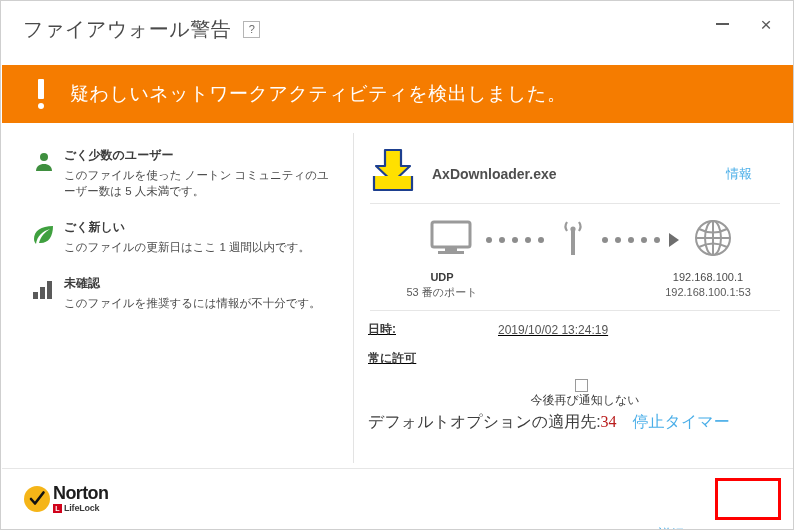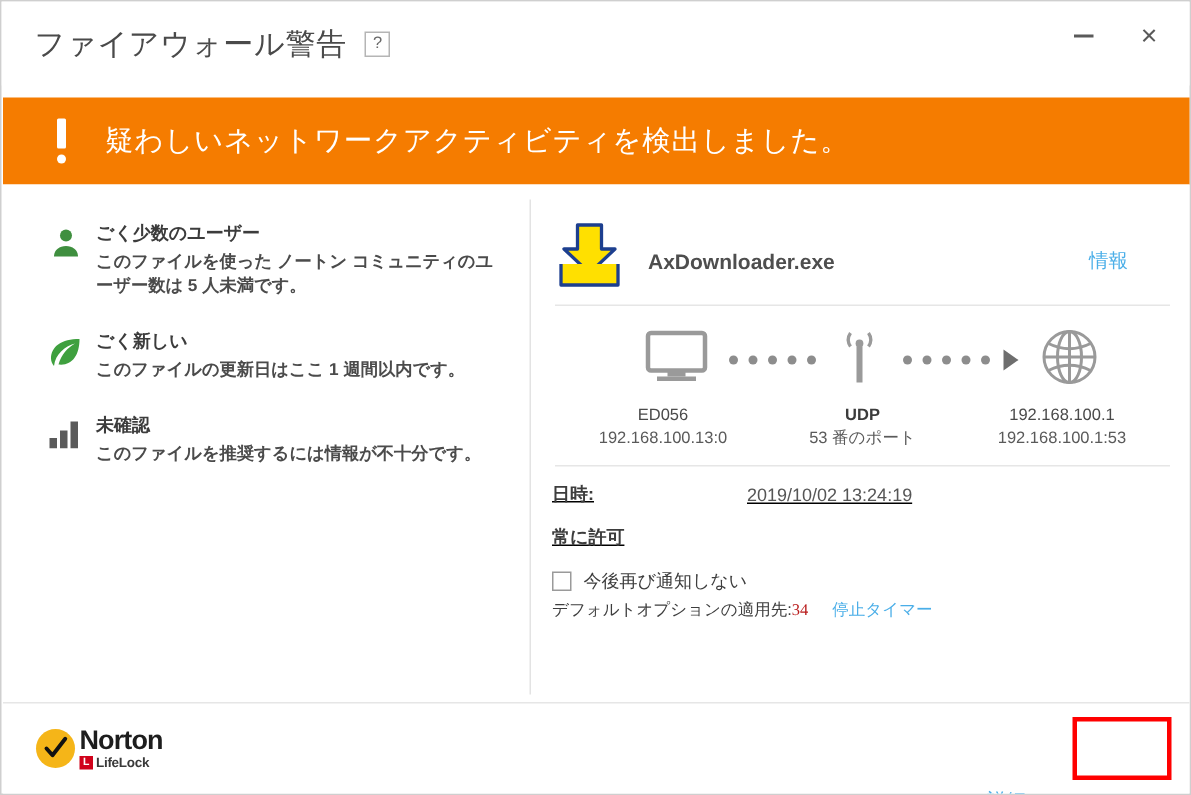--- a/index.html
+++ b/index.html
@@ -100,21 +100,21 @@
     width: 40px; flex: 0 0 40px;
     display: flex; align-items: flex-start; justify-content: center;
     padding-top: 4px;
   }
   .rep-txt { flex: 1; }
   .rep-title {
     font-size: 12px; font-weight: bold; color: #3c3c3c;
     margin-bottom: 3px;
   }
   .rep-desc {
-    font-size: 11.5px; color: #4b4b4b; line-height: 16px; font-weight: bold;
+    font-size: 11.5px; color: #4b4b4b; line-height: 16px;
   }
 
   
   .right-panel {
     position: absolute; left: 352px; top: 0;
     width: 440px; height: 345px;
   }
   .file-row {
     display: flex; align-items: center;
     padding: 22px 0 0 14px;
@@ -183,31 +183,31 @@
     cursor: pointer;
   }
   .select-caret {
     position: absolute; right: 9px; top: 50%;
     transform: translateY(-50%);
     width: 0; height: 0;
     border-left: 5px solid transparent;
     border-right: 5px solid transparent;
     border-top: 5px solid #6a6a6a;
   }
-  .check-row { display: flex; align-items: center; margin-top: 2px; }
+  .check-row { display: flex; align-items: center; margin-top: 2px; flex-direction: column; }
   .checkbox {
     width: 13px; height: 13px;
     border: 1px solid #9a9a9a; background: #ffffff;
     cursor: pointer;
   }
   .check-label { font-size: 12px; color: #3d3d3d; margin-left: 8px; }
   .default-row {
     display: flex; align-items: baseline;
     margin-top: 3px;
-    font-size: 11px; color: #3d3d3d;
+    font-size: 16px; color: #3d3d3d;
   }
   .count-red { color: #b91c1c; font-family: Liberation Serif, serif; }
   .timer-link { color: #4aaee8; margin-left: 16px; cursor: pointer; }
 
   
   .footer {
     position: absolute; left: 1px; top: 467px;
     width: 792px; height: 62px;
     background: #ffffff;
     border-top: 1px solid #e6e6e6;
@@ -381,24 +381,20 @@
               <ellipse cx="20" cy="20" rx="8" ry="17" fill="none" stroke="#9a9a9a" stroke-width="2"></ellipse>
               <line x1="3" y1="20" x2="37" y2="20" stroke="#9a9a9a" stroke-width="2"></line>
               <path d="M6 11 Q20 18 34 11" fill="none" stroke="#9a9a9a" stroke-width="2"></path>
               <path d="M6 29 Q20 22 34 29" fill="none" stroke="#9a9a9a" stroke-width="2"></path>
               <line x1="20" y1="3" x2="20" y2="37" stroke="#9a9a9a" stroke-width="2"></line>
             </svg>
           </span>
         </div>
         <div class="conn-labels">
           <div class="conn-col">
-            <div class="l1">ED056</div>
-            <div class="l2">192.168.100.13:0</div>
-          </div>
-          <div class="conn-col">
             <div class="l1 bold">UDP</div>
             <div class="l2">53 番のポート</div>
           </div>
           <div class="conn-col">
             <div class="l1">192.168.100.1</div>
             <div class="l2">192.168.100.1:53</div>
           </div>
         </div>
       </div>
 

